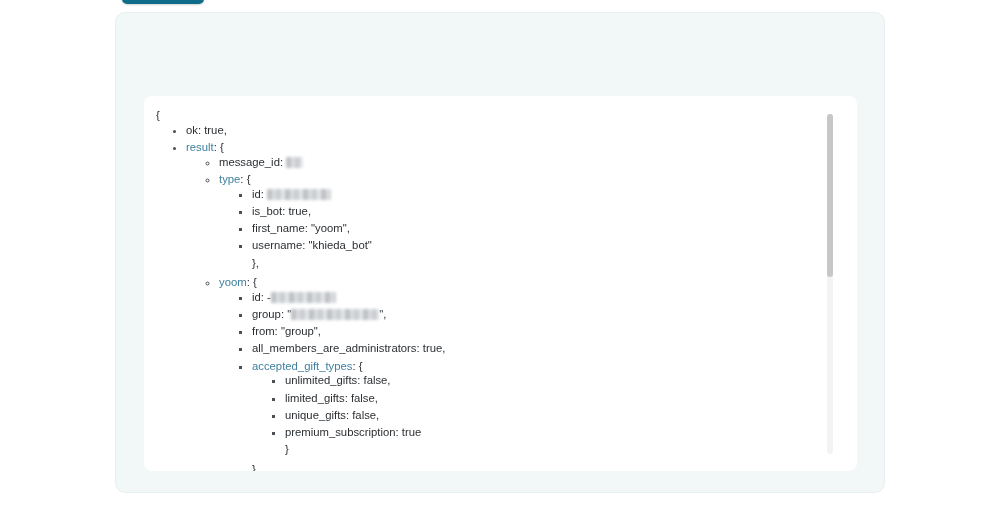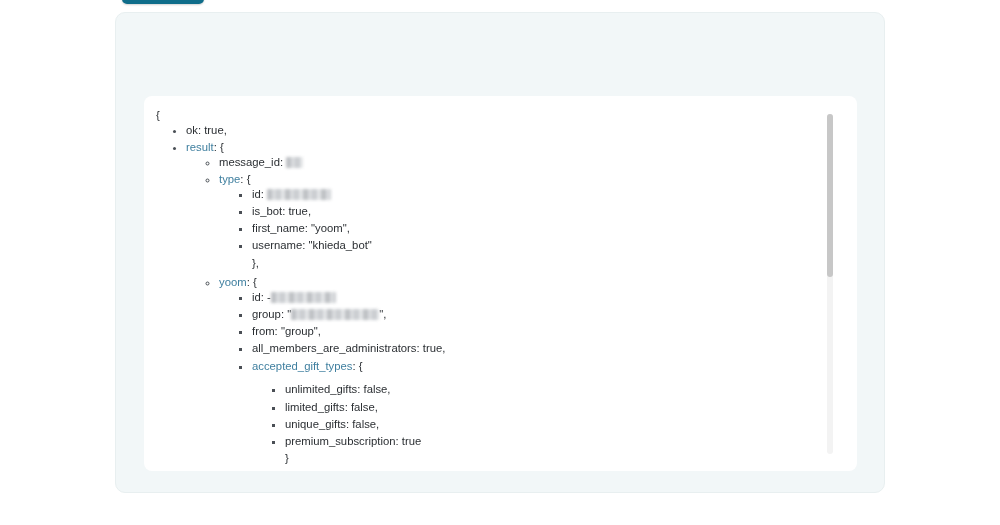--- a/index.html
+++ b/index.html
@@ -110,21 +110,21 @@
     color: #2b2f33;
   }
   ul.lvl {
     margin: 0;
     padding: 0 0 0 30px;
     list-style-position: outside;
   }
   ul.lvl1 { list-style-type: disc; padding-left: 42px; }
   ul.lvl2 { list-style-type: circle; padding-left: 33px; }
   ul.lvl3 { list-style-type: square; padding-left: 33px; }
-  ul.lvl4 { list-style-type: square; padding-left: 33px; margin-top: 9px; }
+  ul.lvl4 { list-style-type: square; padding-left: 33px; }
   ul.lvl li {
     margin: 0;
     padding: 0 0 2.4px 0;
     white-space: nowrap;
   }
   ul.lvl li::marker { color: #4a4f55; }
   .k-obj { color: #3f7f9f; }
   .k-plain { color: #2b2f33; }
   .punc { color: #2b2f33; }
   .close-line {

